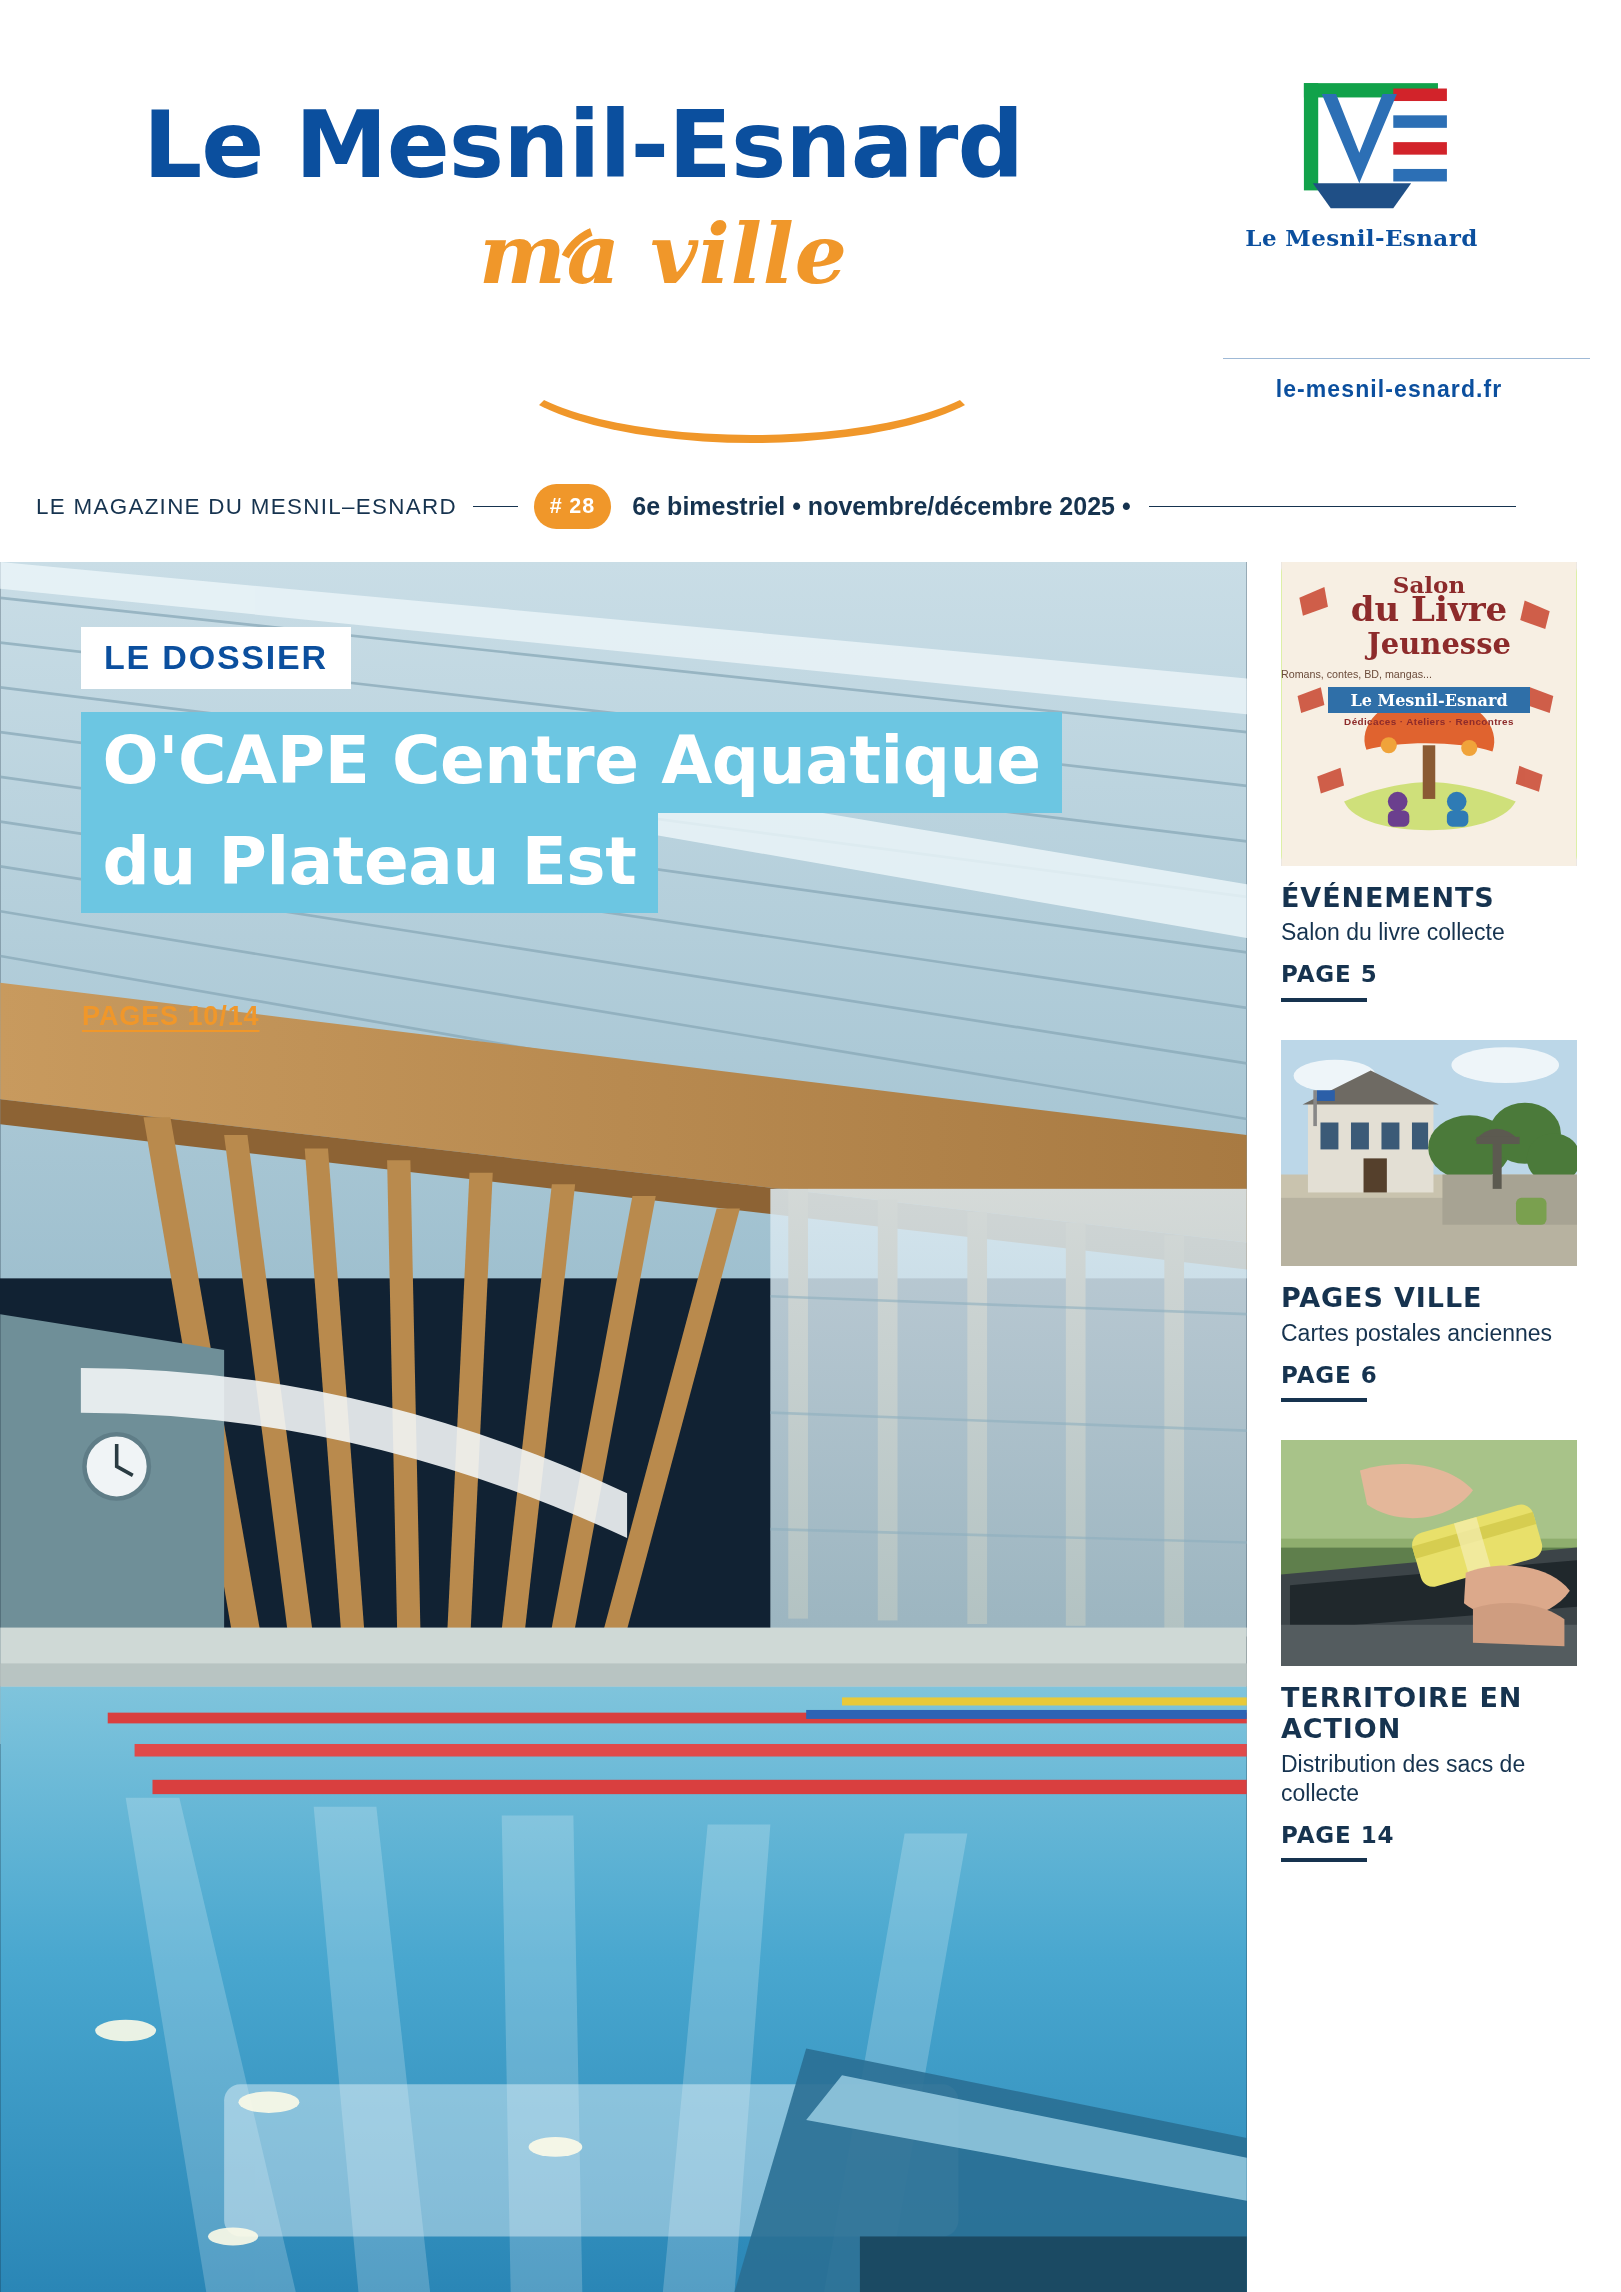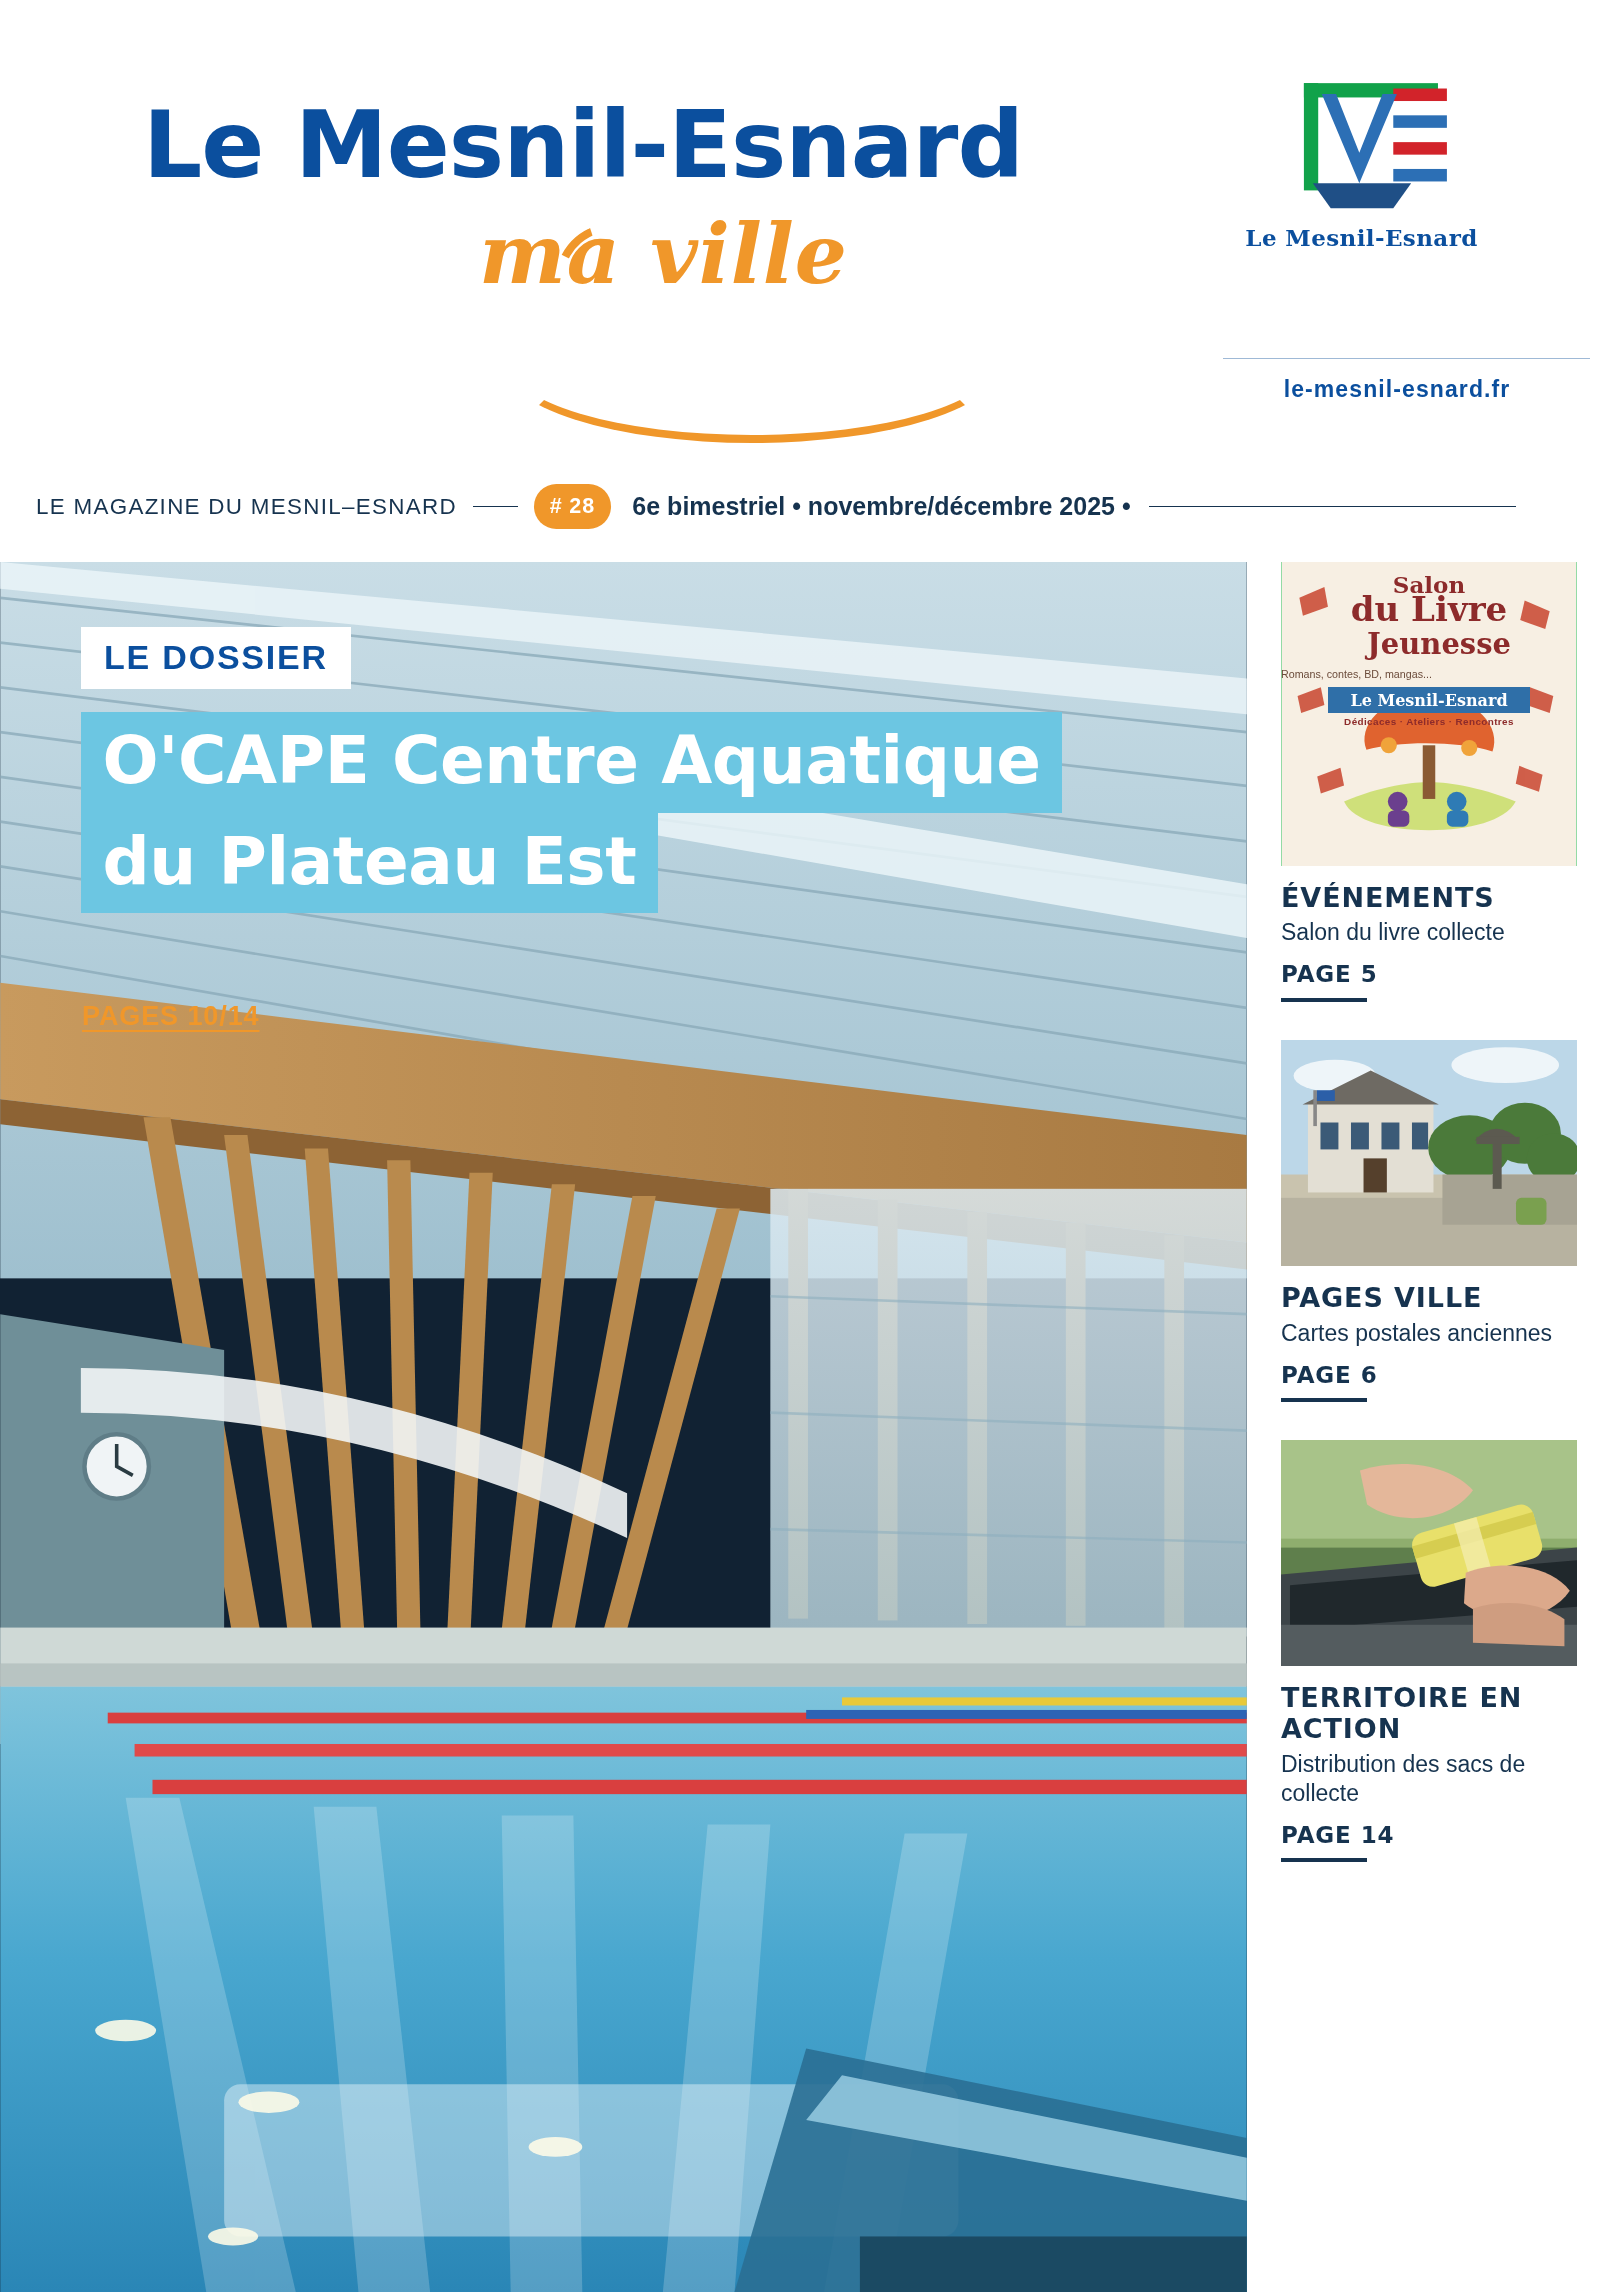--- a/index.html
+++ b/index.html
@@ -100,21 +100,21 @@
   }
   .site-rule {
     position: absolute;
     right: 31px;
     top: 358px;
     width: 367px;
     border-top: 1.8px solid #9fb9d6;
   }
   .site-url {
     position: absolute;
-    right: 45px;
+    right: 53px;
     top: 376px;
     width: 358px;
     text-align: center;
     font-size: 23px;
     font-weight: bold;
     color: #0b4f9e;
     letter-spacing: 1.1px;
   }
 
   
@@ -256,21 +256,22 @@
   }
   .rail-rule {
     border-top: 4.5px solid #16334f;
     width: 86px;
     margin-top: 10.7px;
   }
 
   
   .poster {
     position: absolute; inset: 0;
-    background: #22c55e;
+    background: #bef264;
+    border-radius: 11px;
   }
   .poster-title {
     position: absolute;
     left: 0; right: 0; top: 10.7px;
     text-align: center;
     font-family: "DejaVu Serif", serif;
     font-weight: bold;
     color: #8d2b2b;
     line-height: 1.0;
   }

